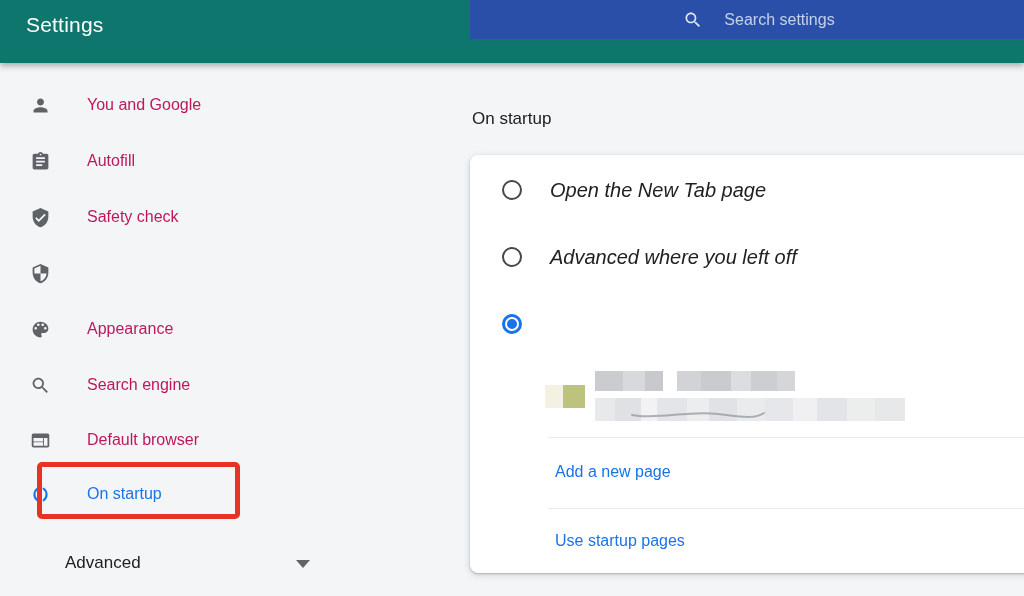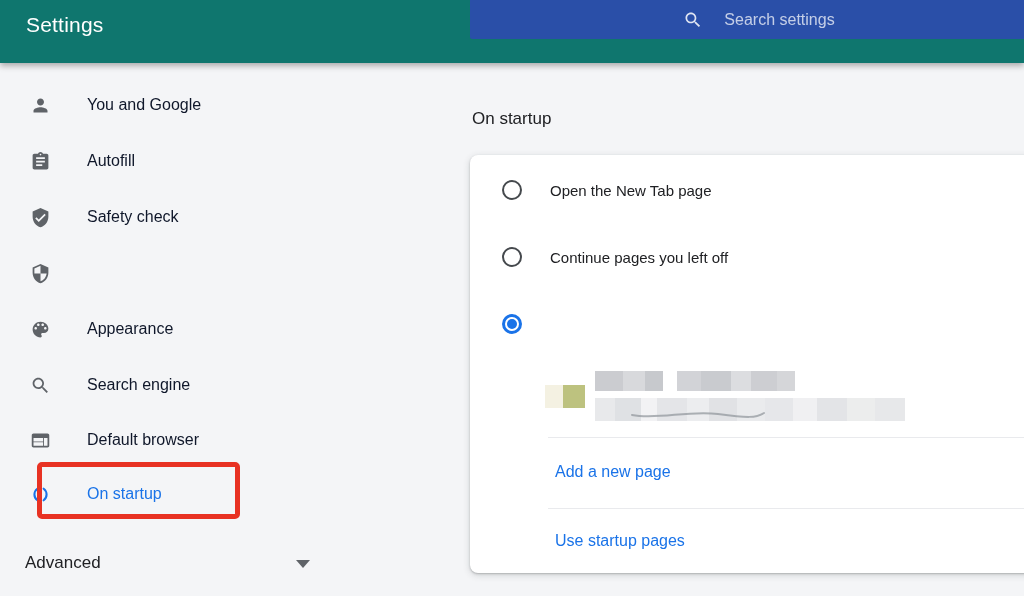--- a/index.html
+++ b/index.html
@@ -12,41 +12,41 @@
   .header-title{position:absolute;left:26px;top:13px;font-size:21px;color:#ffffff;
     font-weight:400;letter-spacing:.2px;}
   .search-field{position:absolute;left:470px;top:0;width:554px;height:39px;background:#2a4fa8;
     display:flex;align-items:center;border-radius:0 0 0 2px;cursor:text;justify-content:center;}
   .search-icon{margin-left:24px;width:20px;height:20px;flex:0 0 auto;}
   .search-placeholder{margin-left:21px;font-size:16px;color:rgba(255,255,255,.72);}
 
   
   .side-item{position:absolute;left:0;width:320px;height:40px;display:flex;align-items:center;cursor:pointer;}
   .side-item .s-icon{margin-left:30px;width:21px;height:21px;flex:0 0 auto;color:#5f6368;}
-  .side-item .s-label{margin-left:36px;font-size:16px;font-weight:500;color:#0f172a;white-space:nowrap;}
+  .side-item .s-label{margin-left:36px;font-size:16px;font-weight:500;color:#be185d;white-space:nowrap;}
   .side-item.selected .s-label{color:#1a73e8;}
   .annotation-box{position:absolute;left:37px;top:462px;width:203px;height:57px;
     border:5px solid #e83223;border-radius:5px;z-index:30;pointer-events:none;}
   .advanced-row{position:absolute;left:0;top:546px;width:320px;height:34px;display:flex;
-    align-items:center;cursor:pointer;}
+    align-items:center;cursor:pointer;padding-left:40px;}
   .advanced-label{margin-left:25px;font-size:17px;font-weight:500;color:#202124;}
   .chevron-down{position:absolute;left:296px;top:14px;width:0;height:0;
     border-left:7px solid transparent;border-right:7px solid transparent;border-top:8px solid #5f6368;}
 
   
   .section-title{position:absolute;left:472px;top:109px;font-size:17px;color:#202124;font-weight:400;}
   .card{position:absolute;left:470px;top:155px;width:570px;height:418px;background:#ffffff;
     border-radius:8px;box-shadow:0 1px 2px rgba(60,64,67,.30),0 2px 6px 1px rgba(60,64,67,.15);}
   .opt{position:absolute;left:0;right:0;height:46px;display:flex;align-items:center;
     padding-left:32px;cursor:pointer;}
   .opt-1{top:12px;} .opt-2{top:79px;} .opt-3{top:146px;}
   .radio{width:20px;height:20px;border:2px solid #45494d;border-radius:50%;flex:0 0 auto;}
   .radio.sel{border:3px solid #1a73e8;position:relative;}
   .radio.sel::after{content:"";position:absolute;inset:2px;background:#1a73e8;border-radius:50%;}
-  .opt-label{margin-left:28px;font-size:15px;color:#202124;}
+  .opt-label{margin-left:28px;font-size:20px;color:#202124;font-style:italic;}
 
   .redacted-entry{position:absolute;left:0;top:210px;right:0;height:65px;}
   .fav{position:absolute;top:20px;width:18px;height:23px;}
   .fav-a{left:75px;background:#f4f1e2;}
   .fav-b{left:93px;width:22px;background:#bdc27f;}
   .pix-line{position:absolute;left:125px;}
   .pix-1{top:6px;width:200px;height:20px;
     background:linear-gradient(90deg,#cbccd0 0 28px,#d8d9dc 28px 50px,#c7c9cd 50px 68px,#ffffff 68px 82px,
       #d2d3d7 82px 106px,#c9cbcf 106px 136px,#dcdde0 136px 156px,#cdced2 156px 182px,#d5d6d9 182px 200px);}
   .pix-2{top:33px;width:310px;height:23px;
@@ -161,21 +161,21 @@
 
 <div class="card">
 
   <div class="opt opt-1">
     <span class="radio"></span>
     <span class="opt-label">Open the New Tab page</span>
   </div>
 
   <div class="opt opt-2">
     <span class="radio"></span>
-    <span class="opt-label">Continue pages you left off</span>
+    <span class="opt-label">Advanced where you left off</span>
   </div>
 
   <div class="opt opt-3">
     <span class="radio sel"></span>
   </div>
 
   <div class="redacted-entry">
     <span class="fav fav-a"></span>
     <span class="fav fav-b"></span>
     <div class="pix-line pix-1"></div>

